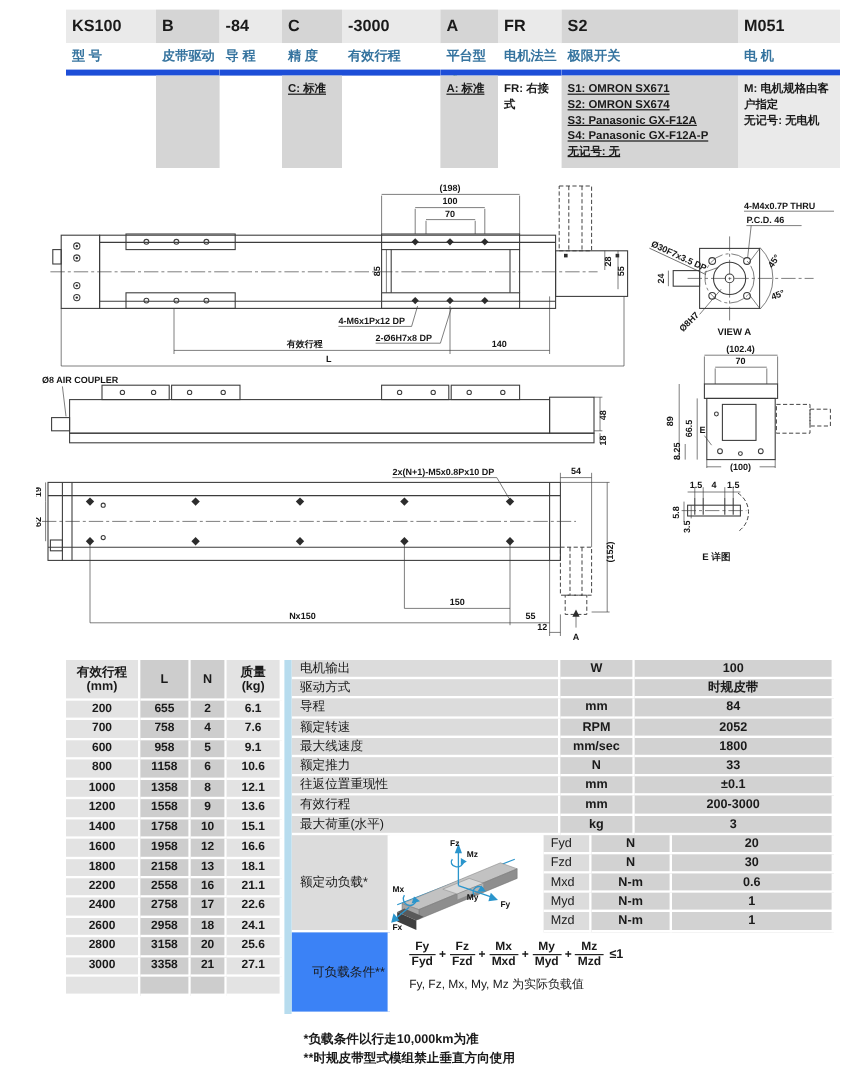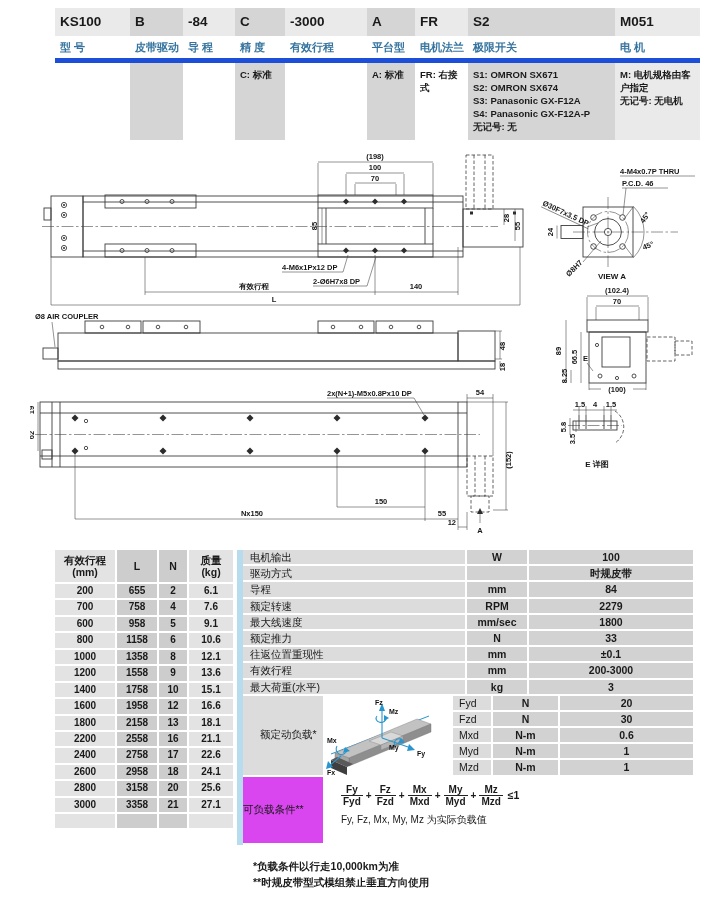--- a/index.html
+++ b/index.html
@@ -9,21 +9,21 @@
   
   .model-table{position:absolute;left:55px;top:8px;width:645px;height:132px;display:flex;}
   .mc-col{display:flex;flex-direction:column;flex:0 0 auto;box-sizing:border-box;justify-content:center;}
   .mc-code{height:28px;line-height:28px;padding-left:5px;font-weight:bold;font-size:13.5px;}
   .col-light .mc-code{background:#eaeaea;}
   .col-dark  .mc-code{background:#d5d5d5;}
   .mc-label{height:22px;line-height:22px;padding-left:5px;color:#36749f;font-weight:bold;
             font-size:11px;border-bottom:5px solid #1d4ed8;background:#fff;}
   .mc-desc{flex:1;padding:5px 3px 0 5px;font-size:9.5px;font-weight:bold;line-height:13px;
            white-space:pre-line;}
-  .col-dark .mc-desc{background:#d5d5d5;}
+  .col-dark .mc-desc{background:#d5d5d5;text-decoration:underline;}
   .desc-gray .mc-desc{background:#eaeaea;}
 
   
   .dwg{position:absolute;left:30px;top:145px;}
   .dwg line,.dwg rect,.dwg path,.dwg circle,.dwg polyline{stroke:#3c3c3c;fill:none;stroke-width:0.9;}
   .dwg .dim{stroke-width:0.55;}
   .dwg .cl{stroke-width:0.55;stroke-dasharray:12 2.5 2.5 2.5;}
   .dwg .hid{stroke-dasharray:3.5 2;stroke-width:0.8;}
   .dwg .mk{fill:#2c2c2c;stroke:none;}
   .dwg text{stroke:none;fill:#161616;font-size:7.5px;font-weight:700;
@@ -49,33 +49,33 @@
   .spec-body{margin-left:6px;}
   .spec-row{display:flex;}
   .spec-row>div{box-sizing:border-box;border-right:2px solid #fff;border-bottom:2px solid #fff;
                 height:16.2px;font-size:10.5px;line-height:14px;}
   .sp-label{width:224px;background:#dcdcdc;padding-left:7px;}
   .sp-unit{width:62px;background:#d2d2d2;text-align:center;font-weight:bold;font-size:10px;}
   .sp-value{flex:1;background:#d2d2d2;text-align:center;font-weight:bold;font-size:10px;}
 
   .load-sec{display:flex;height:81px;}
   .load-label{width:82px;box-sizing:border-box;background:#dcdcdc;border-right:2px solid #fff;
-              border-bottom:2px solid #fff;display:flex;align-items:center;padding-left:17px;font-size:10.5px;}
+              border-bottom:2px solid #fff;display:flex;align-items:center;padding-left:7px;font-size:10.5px;}
   .load-diagram{width:128px;box-sizing:border-box;background:#fff;border-bottom:2px solid #fff;}
   .load-rows{flex:1;}
   .load-row{display:flex;}
   .load-row>div{box-sizing:border-box;border-right:2px solid #fff;border-bottom:2px solid #fff;
                 height:16.2px;font-size:10.5px;line-height:14px;}
   .ld-name{width:40px;background:#dcdcdc;padding-left:6px;}
   .ld-unit{width:67px;background:#d2d2d2;text-align:center;font-weight:bold;font-size:10px;}
   .ld-value{flex:1;background:#d2d2d2;text-align:center;font-weight:bold;font-size:10px;}
 
   .cond-sec{display:flex;height:66px;}
-  .cond-label{width:82px;box-sizing:border-box;background:#d946ef;border-right:2px solid #fff;
-              display:flex;align-items:center;padding-left:0;font-size:10.5px;}
+  .cond-label{width:82px;box-sizing:border-box;background:#3b82f6;border-right:2px solid #fff;
+              display:flex;align-items:center;padding-left:17px;font-size:10.5px;}
   .cond-body{flex:1;padding:7px 0 0 16px;}
   .formula{display:flex;align-items:center;font-weight:bold;font-size:10px;}
   .frac{display:inline-flex;flex-direction:column;align-items:center;line-height:11px;}
   .frac .den{border-top:1px solid #222;padding:0 2px;}
   .frac .num{padding:0 2px;}
   .plus{margin:0 3px;}
   .leq{margin-left:5px;font-size:10.5px;}
   .cond-note{margin-top:6px;font-size:10px;}
 
   .footnotes{position:absolute;left:253px;top:858px;font-size:10.5px;font-weight:bold;line-height:16px;}
@@ -554,21 +554,21 @@
 
           <div class="spec-row">
             <div class="sp-label">导程</div>
             <div class="sp-unit">mm</div>
             <div class="sp-value">84</div>
           </div>
 
           <div class="spec-row">
             <div class="sp-label">额定转速</div>
             <div class="sp-unit">RPM</div>
-            <div class="sp-value">2279</div>
+            <div class="sp-value">2052</div>
           </div>
 
           <div class="spec-row">
             <div class="sp-label">最大线速度</div>
             <div class="sp-unit">mm/sec</div>
             <div class="sp-value">1800</div>
           </div>
 
           <div class="spec-row">
             <div class="sp-label">额定推力</div>

